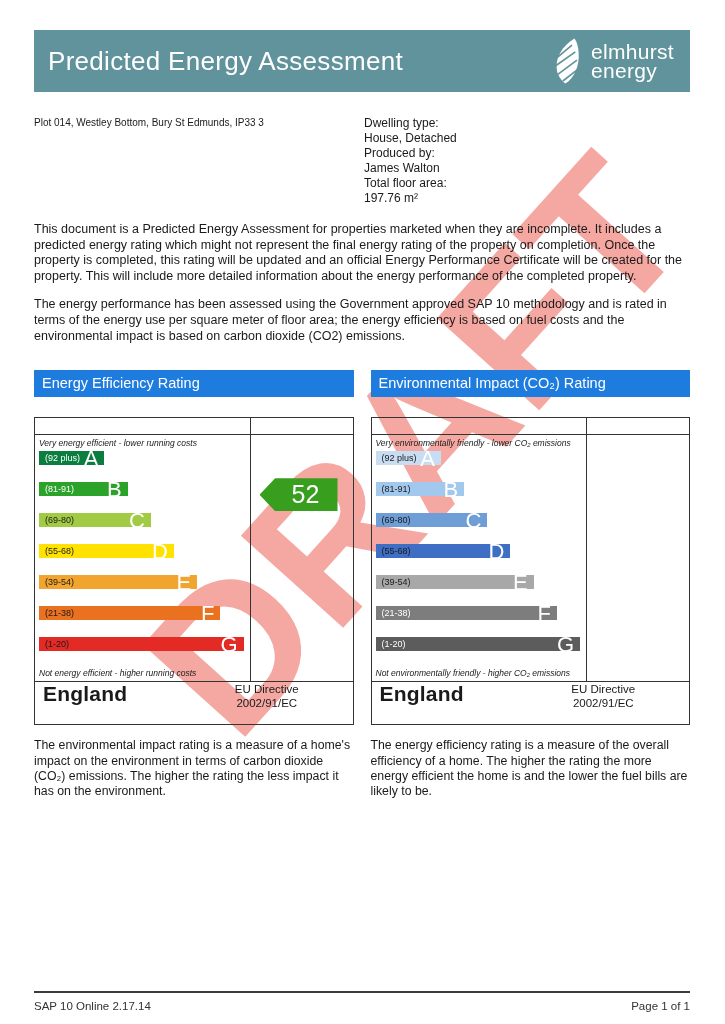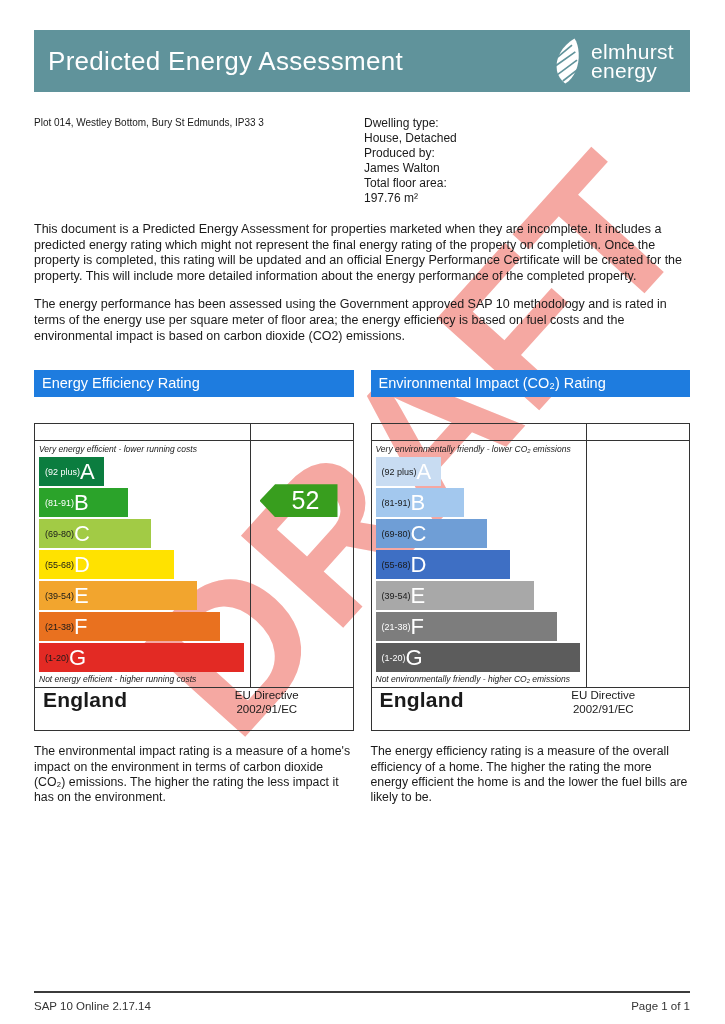--- a/index.html
+++ b/index.html
@@ -46,35 +46,35 @@
 
   
   .para { font-size:12.5px; line-height:15.6px; margin-top:16px; }
   .para.second { margin-top:13px; }
 
   
   .charts-row { display:flex; gap:17px; margin-top:26px; }
   .chart-col { flex:1; min-width:0; }
   .chart-header {
     background:#1e7cdf; color:#fff; height:27px; line-height:27px;
-    font-size:14.5px; padding-left:8px; margin-bottom:26px;
+    font-size:14.5px; padding-left:8px; margin-bottom:20px;
   }
   .chart-box { border:1px solid #333; background:transparent; }
   .chart-top-row { display:flex; height:17px; border-bottom:1px solid #333; }
   .chart-top-left { width:68%; border-right:1px solid #333; }
   .chart-top-right { flex:1; }
   .chart-body { display:flex; }
   .chart-main { width:68%; border-right:1px solid #333; padding:2px 0 0 4px; }
   .chart-indicator { flex:1; position:relative; }
   .chart-caption { font-style:italic; font-size:8.5px; line-height:11px; margin:1px 0 2px 0; }
   .chart-caption.bottom { margin:0 0 2px 0; }
   .bands { }
   .band-row { height:27px; margin-bottom:4px; }
   .band {
-    height:29px; display:flex; align-items:center; 
+    height:14px; display:flex; align-items:center; justify-content:space-between;
     padding:0 6px 0 6px;
   }
   .band-range { font-size:9px; white-space:nowrap; }
   .band-letter { font-size:22px; color:#fff; line-height:27px; }
   .arrow {
     position:absolute; right:15px; width:78px; height:33px;
     clip-path:polygon(0 50%, 20% 0, 100% 0, 100% 100%, 20% 100%);
     display:flex; align-items:center; justify-content:center;
     padding-left:14px;
     color:#fff; font-size:25px;

